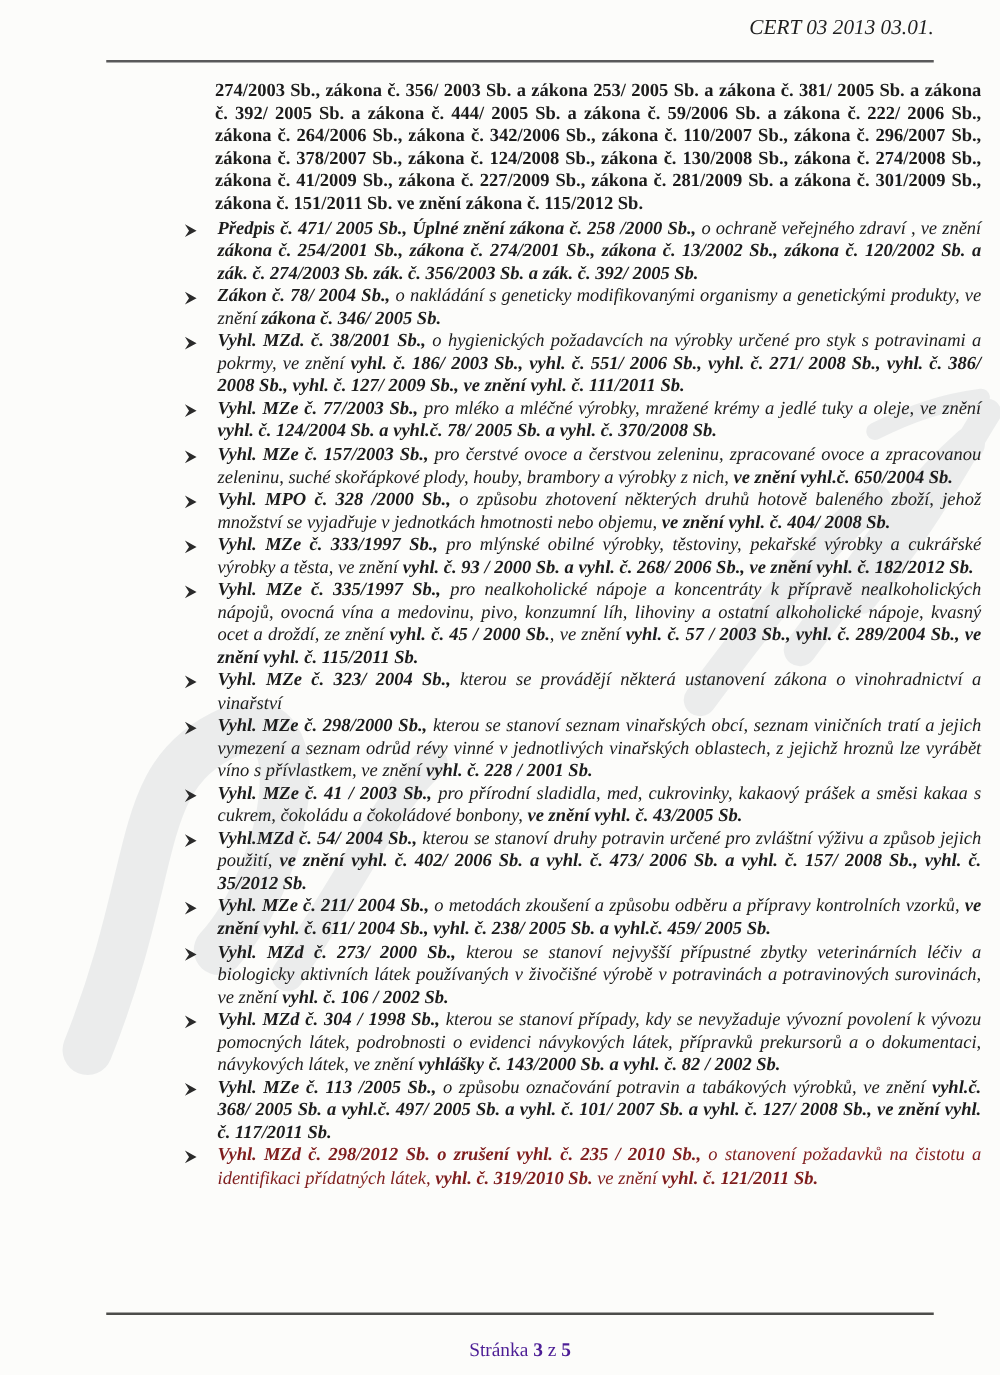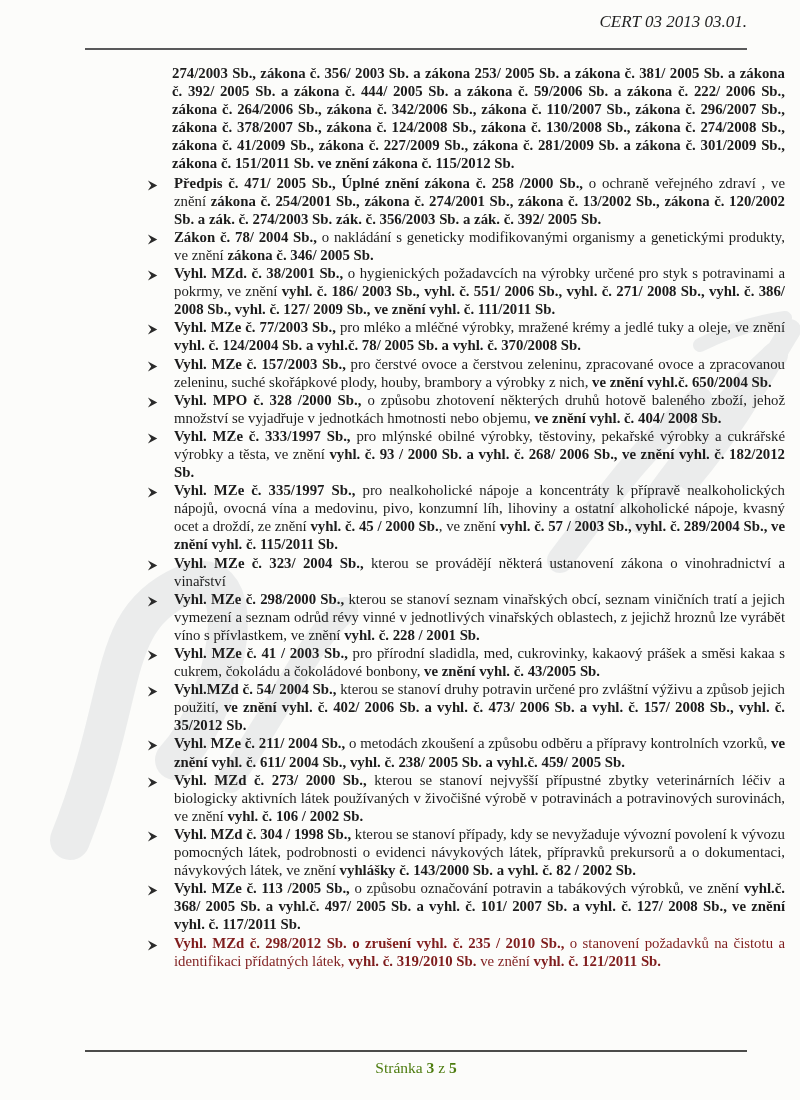--- a/index.html
+++ b/index.html
@@ -47,32 +47,33 @@
   }
   .marker{
     flex:0 0 27px;
     margin-left:-27px;
     padding-top:3px;
     padding-left:2px;
   }
   .bullet-text{
     flex:1 1 auto;
     text-align:justify;
+    font-style:italic;
   }
   .bullet-item:last-child .bullet-text{color:#7f1d1d;}
   .b{font-weight:bold;}
   .footer{
     position:absolute;
     top:1050px;left:85px;width:662px;
     z-index:1;
     border-top:2px solid #4c4c4a;
     text-align:center;
-    padding-top:7px;
+    padding-top:20px;
     font-size:15.5px;
-    color:#4d7c0f;
+    color:#4c1d95;
   }
 </style>
 </head>
 <body>
 
 <div class="page">
 
   <svg class="watermark" viewBox="0 0 800 1100" xmlns="http://www.w3.org/2000/svg">
     <g fill="none" stroke="#9aa2ac" stroke-linecap="round" opacity="0.17">
       <path d="M 70 840 C 130 690, 105 620, 185 585 C 255 555, 230 700, 175 760" stroke-width="40"></path>

